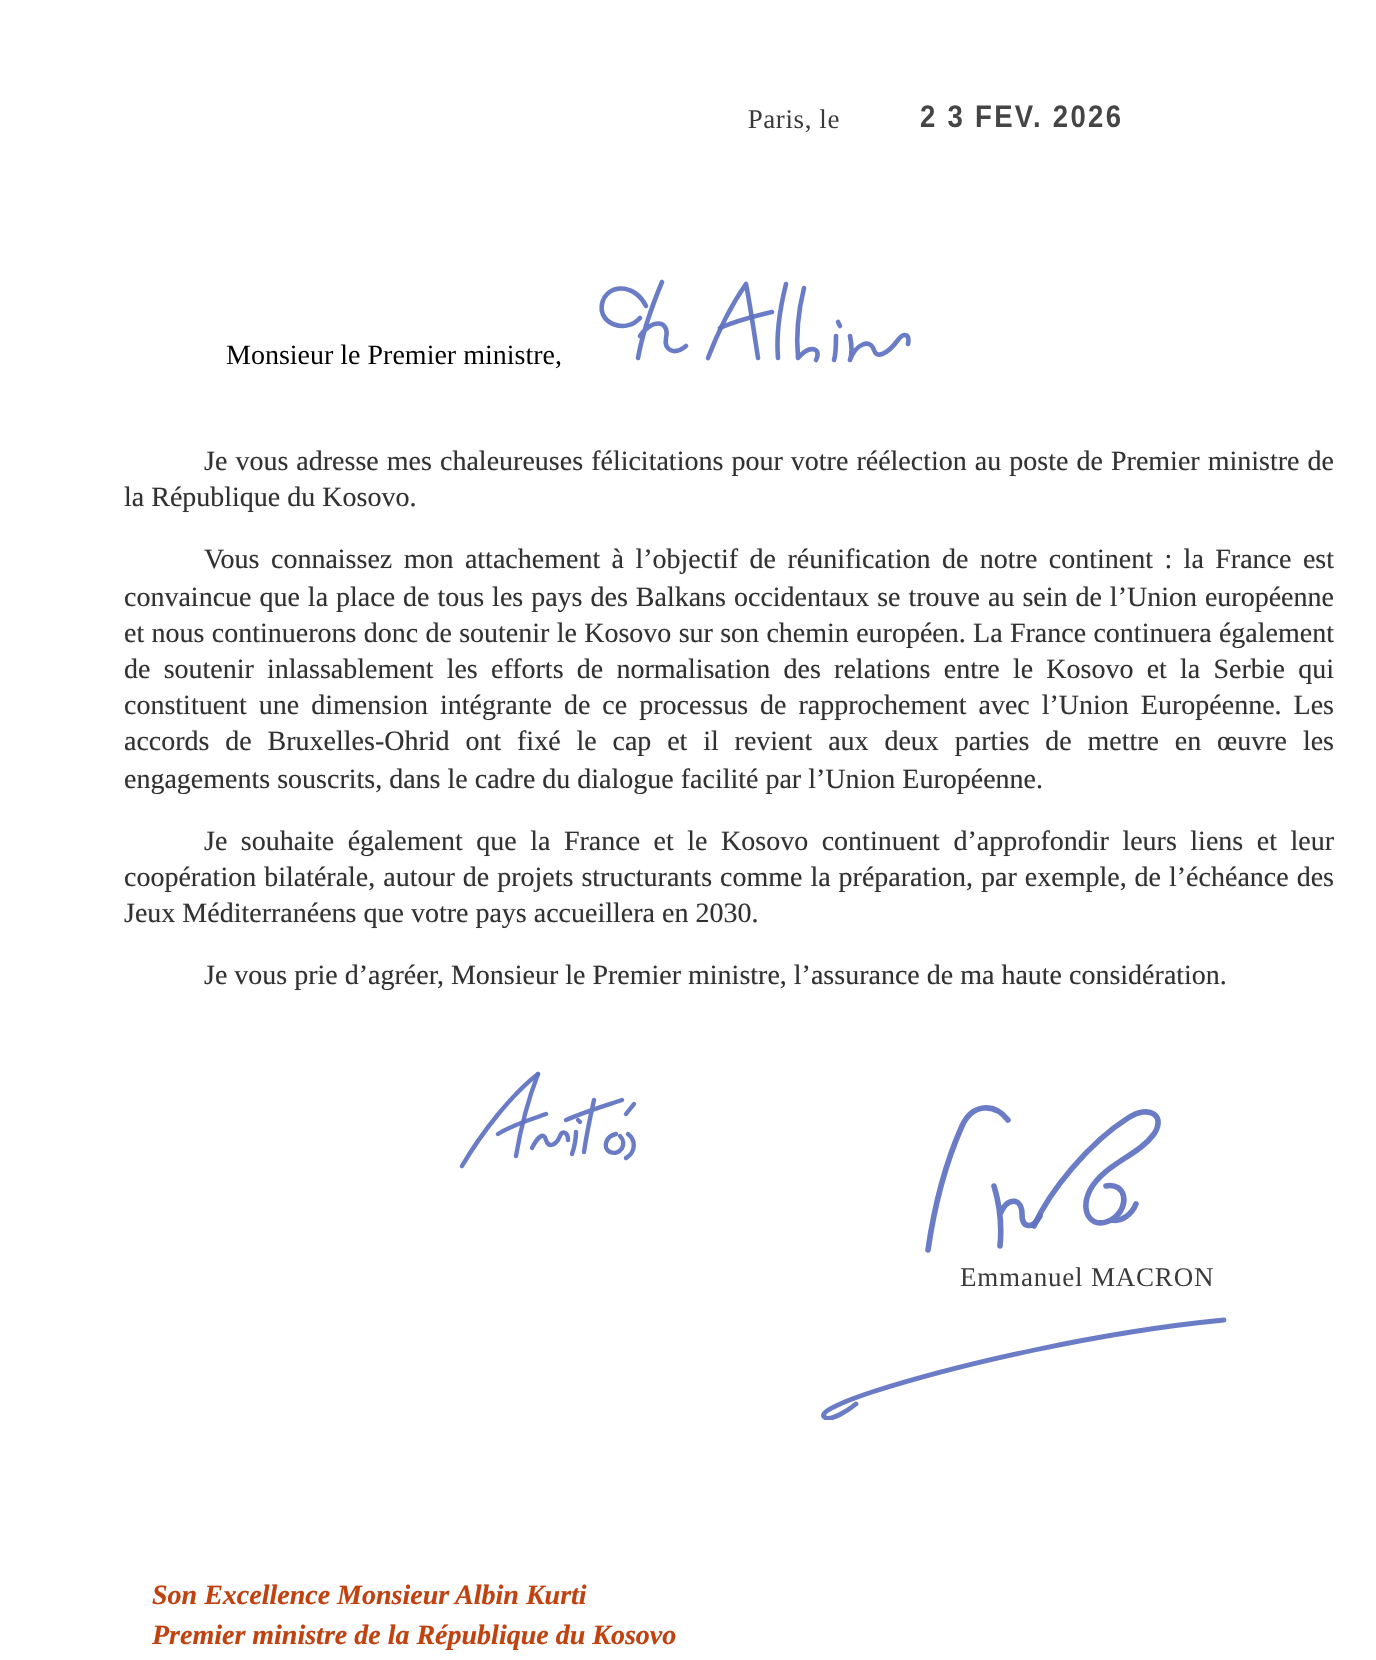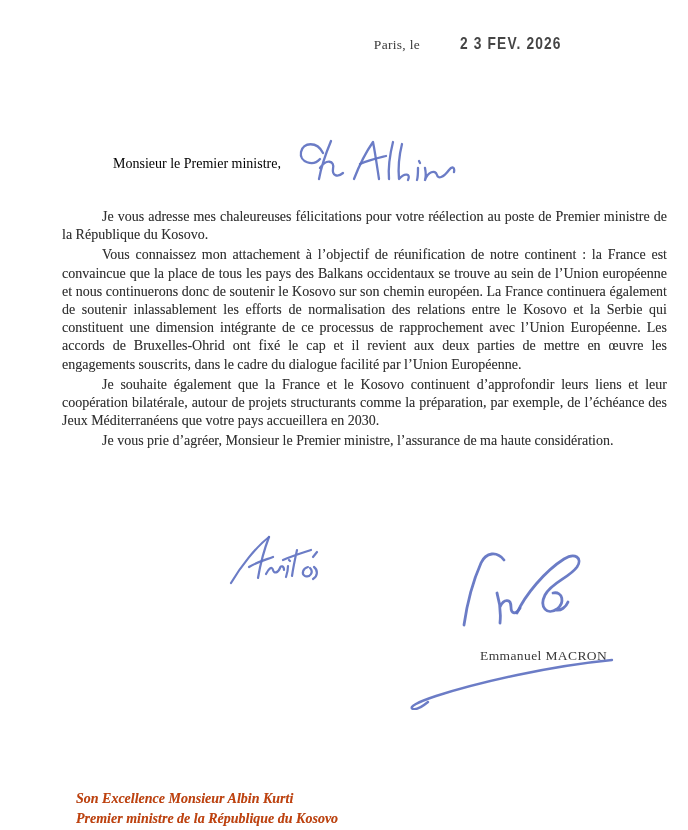--- a/index.html
+++ b/index.html
@@ -9,21 +9,21 @@
     width: 688px;
     height: 830px;
     background: #ffffff;
     font-family: "Liberation Serif", serif;
     color: #303030;
     overflow: hidden;
   }
   .content {
     position: absolute;
     left: 62px;
-    top: 0;
+    top: 16px;
     width: 605px;
   }
   .date-row {
     margin-top: 36px;
     margin-right: 100px;
     display: flex;
     justify-content: flex-end;
     align-items: baseline;
     gap: 40px;
   }
@@ -42,41 +42,41 @@
     transform-origin: left bottom;
     white-space: nowrap;
   }
   .salutation {
     margin-top: 103px;
     padding-left: 51px;
     font-size: 14px;
     color: #000000;
   }
   .body-par {
-    margin-top: 2px;
+    margin-top: 13px;
     font-size: 14px;
     line-height: 18.2px;
     text-align: justify;
     text-indent: 40px;
     color: #313131;
     text-shadow: 0 0 0.5px rgba(40,40,40,0.35);
   }
   .body-par.first { margin-top: 36px; font-family: Liberation Serif, serif; }
   .hand-svg { position: absolute; }
   .hand-svg path {
     fill: none;
     stroke: #5e71c1;
     stroke-linecap: round;
     stroke-linejoin: round;
     opacity: 0.92;
   }
   .signer-name {
     position: absolute;
     left: 480px;
-    top: 648px;
+    top: 631px;
     font-size: 13.5px;
     letter-spacing: 0.4px;
     color: #3a3a3a;
     white-space: nowrap;
   }
   .recipient-block {
     position: absolute;
     left: 76px;
     top: 789px;
     font-weight: bold;

